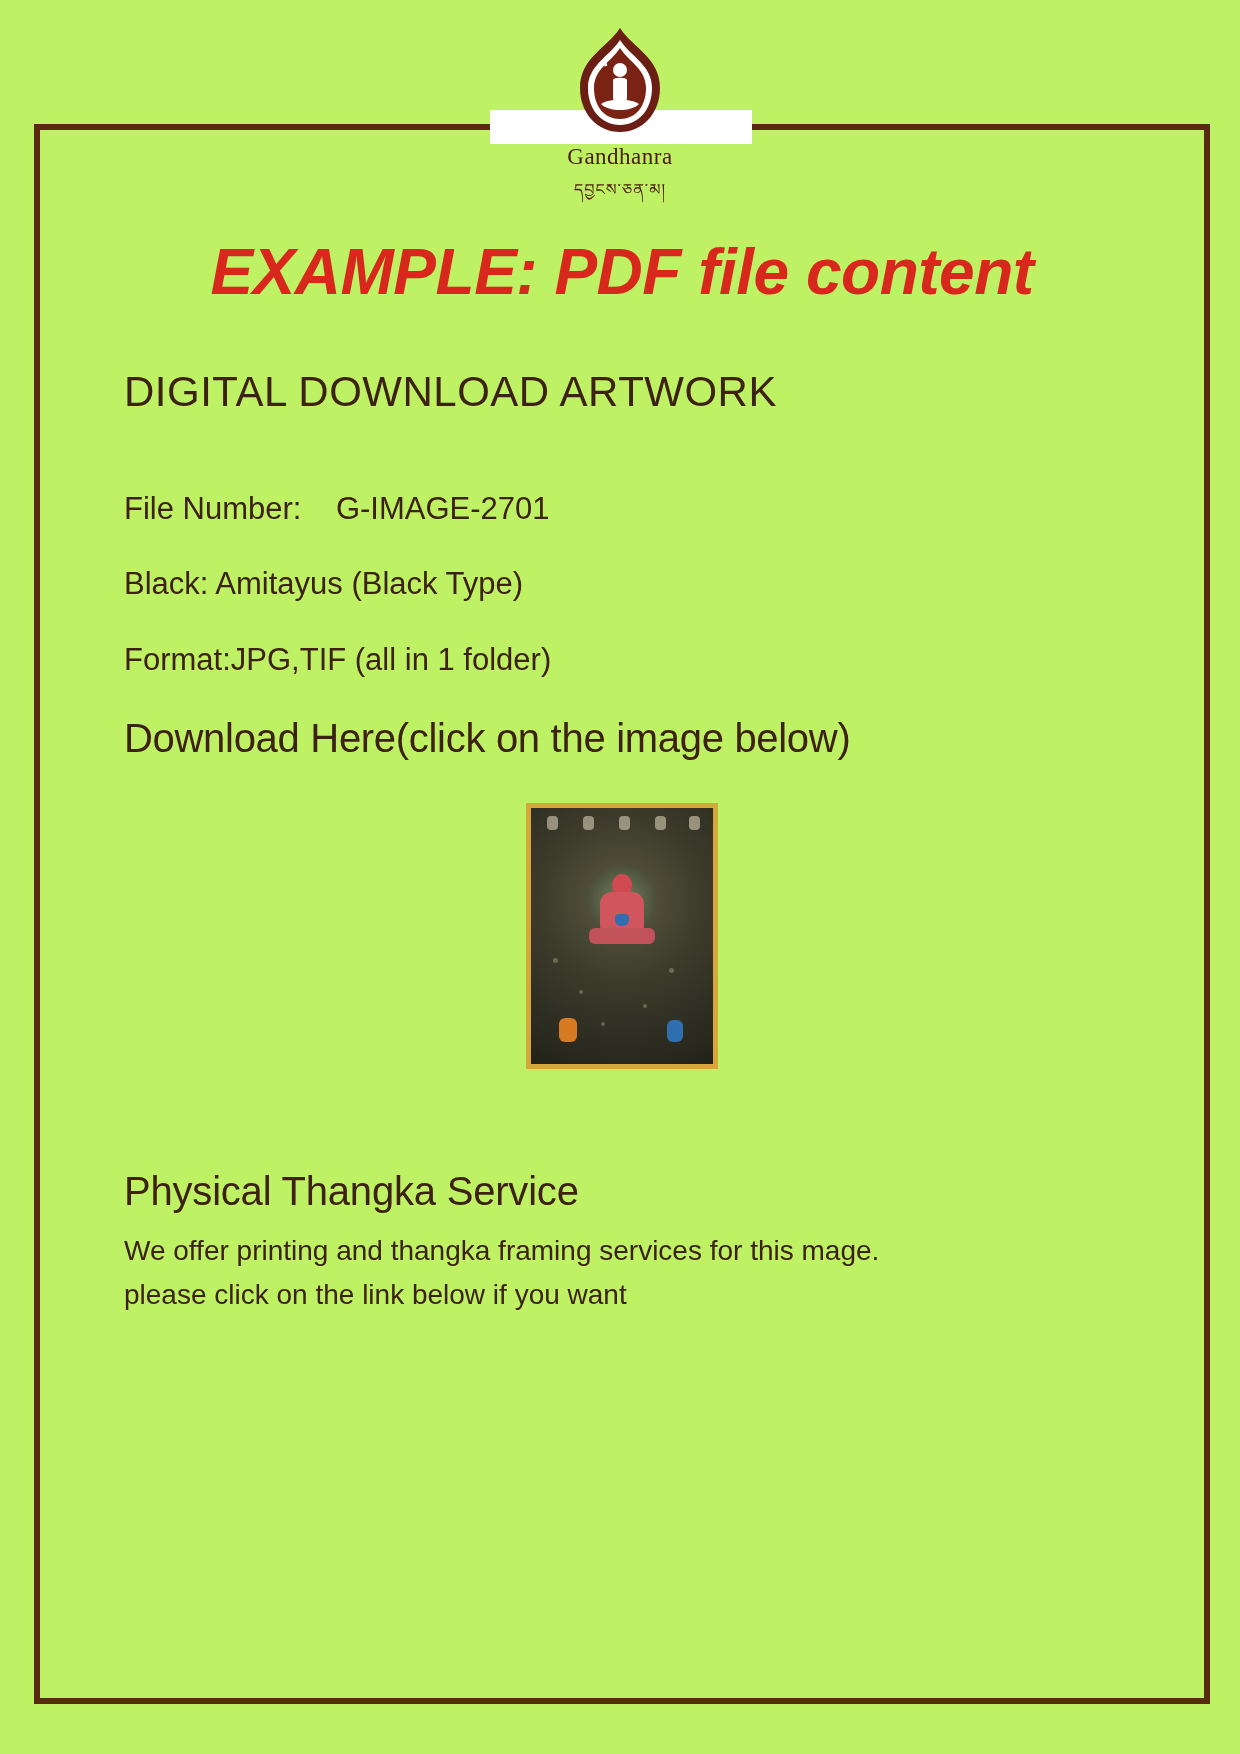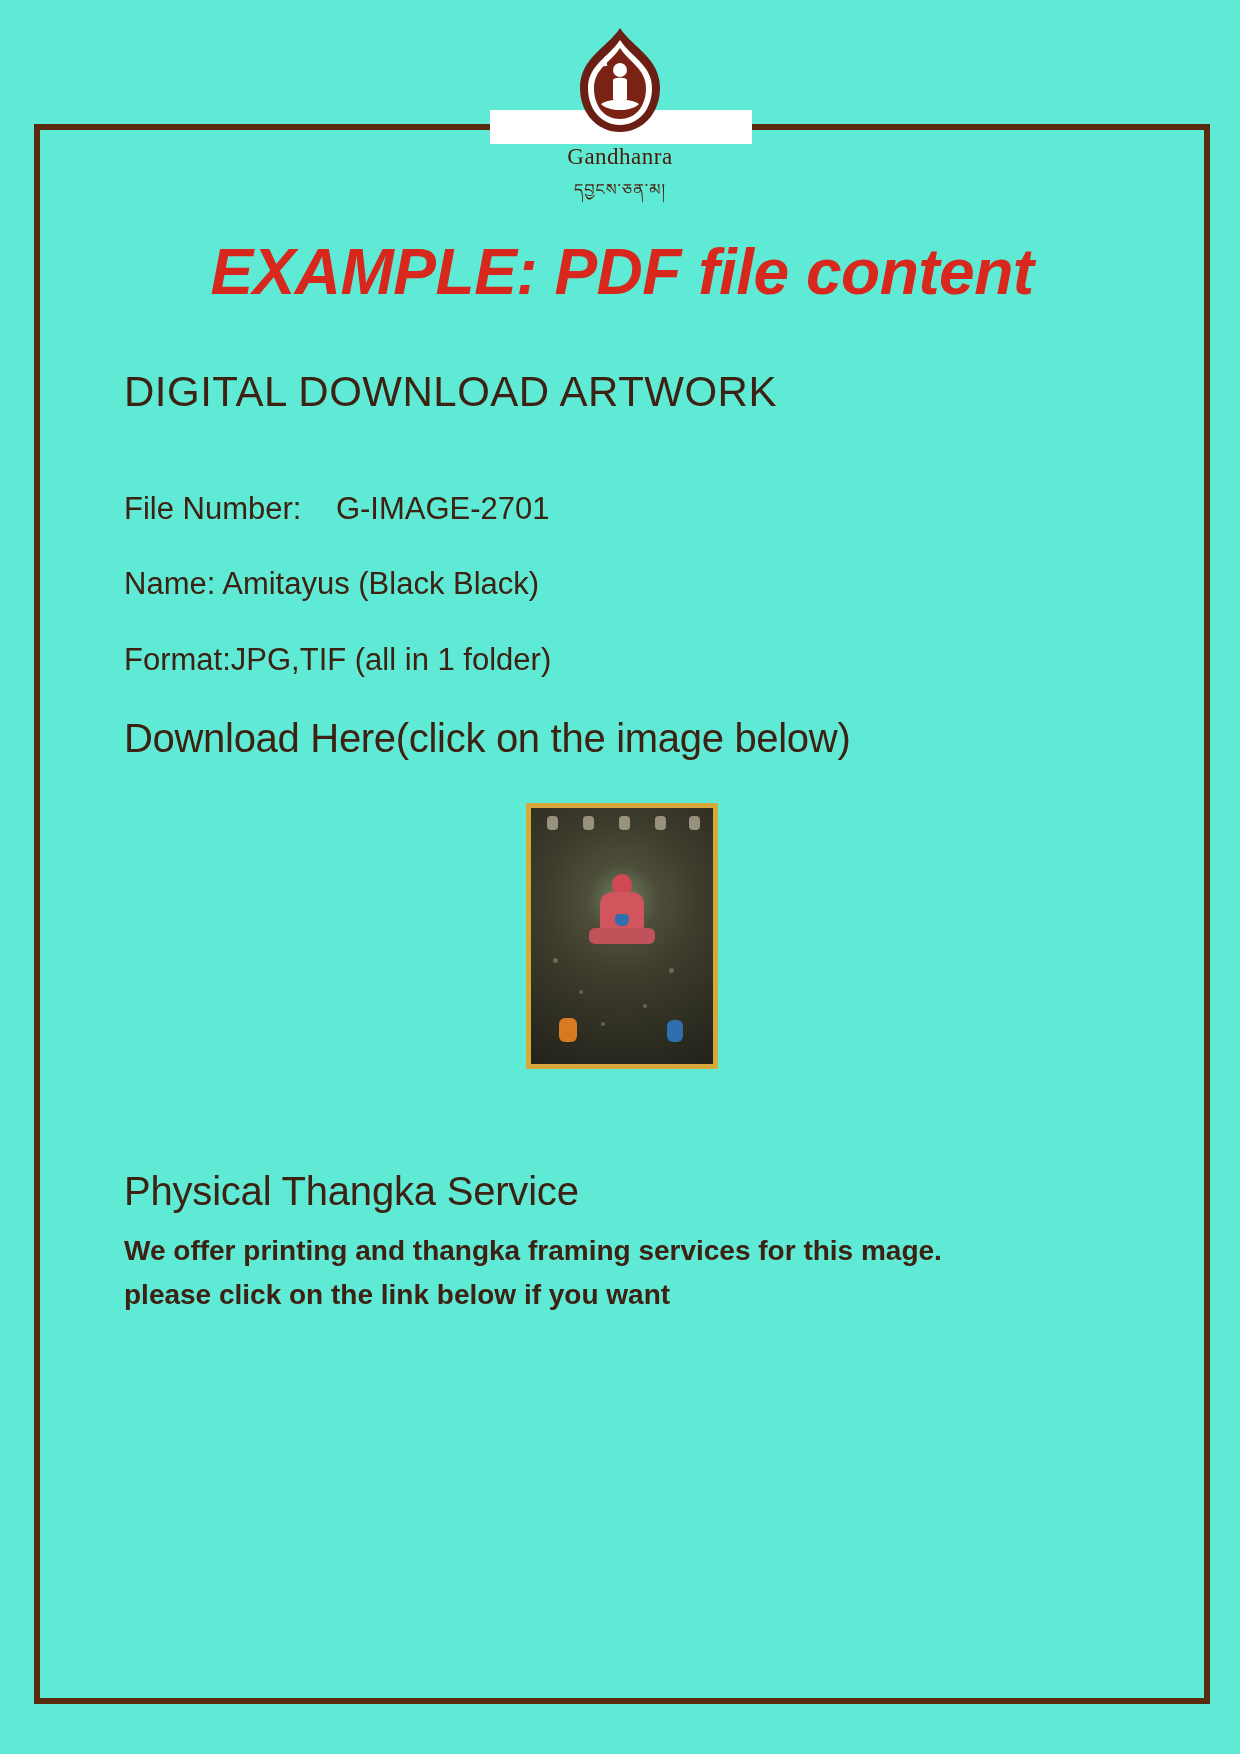--- a/index.html
+++ b/index.html
@@ -14,21 +14,21 @@
     font-family: "Liberation Sans", sans-serif;
     overflow: hidden;
   }
 
   
   .page {
     position: absolute;
     left: 0; top: 0;
     width: 1240px;
     height: 1754px;
-    background: #5eead4;
+    background: #bef264;
   }
   .border-frame {
     position: absolute;
     left: 34px;
     top: 124px;
     width: 1176px;
     height: 1580px;
     border: 6px solid #5a2a10;
     box-sizing: border-box;
   }
@@ -233,21 +233,20 @@
     margin-top: 96px;
     color: #3d2112;
     font-size: 40px;
     letter-spacing: -0.2px;
   }
   .service-text {
     margin-top: 16px;
     color: #3d2112;
     font-size: 28px;
     line-height: 1.5;
-    font-weight: bold;
   }
 </style>
 </head>
 <body>
 
 <div class="page">
 
   <div class="border-frame"></div>
   <div class="logo-gap"></div>
 
@@ -266,21 +265,21 @@
   </div>
 
   <div class="content">
 
     <div class="title-main">EXAMPLE: PDF file content</div>
 
     <div class="title-sub">DIGITAL DOWNLOAD ARTWORK</div>
 
     <div class="meta">
       <div class="meta-row">File Number:    G-IMAGE-2701</div>
-      <div class="meta-row">Name: Amitayus (Black Black)</div>
+      <div class="meta-row">Black: Amitayus (Black Type)</div>
       <div class="meta-row">Format:JPG,TIF (all in 1 folder)</div>
     </div>
 
     <div class="download-line">Download Here(click on the image below)</div>
 
     <div class="thumb-wrap">
       <div class="thumb">
         <div class="bg"></div>
         <div class="top-row">
           <i style="left:16px;"></i>

